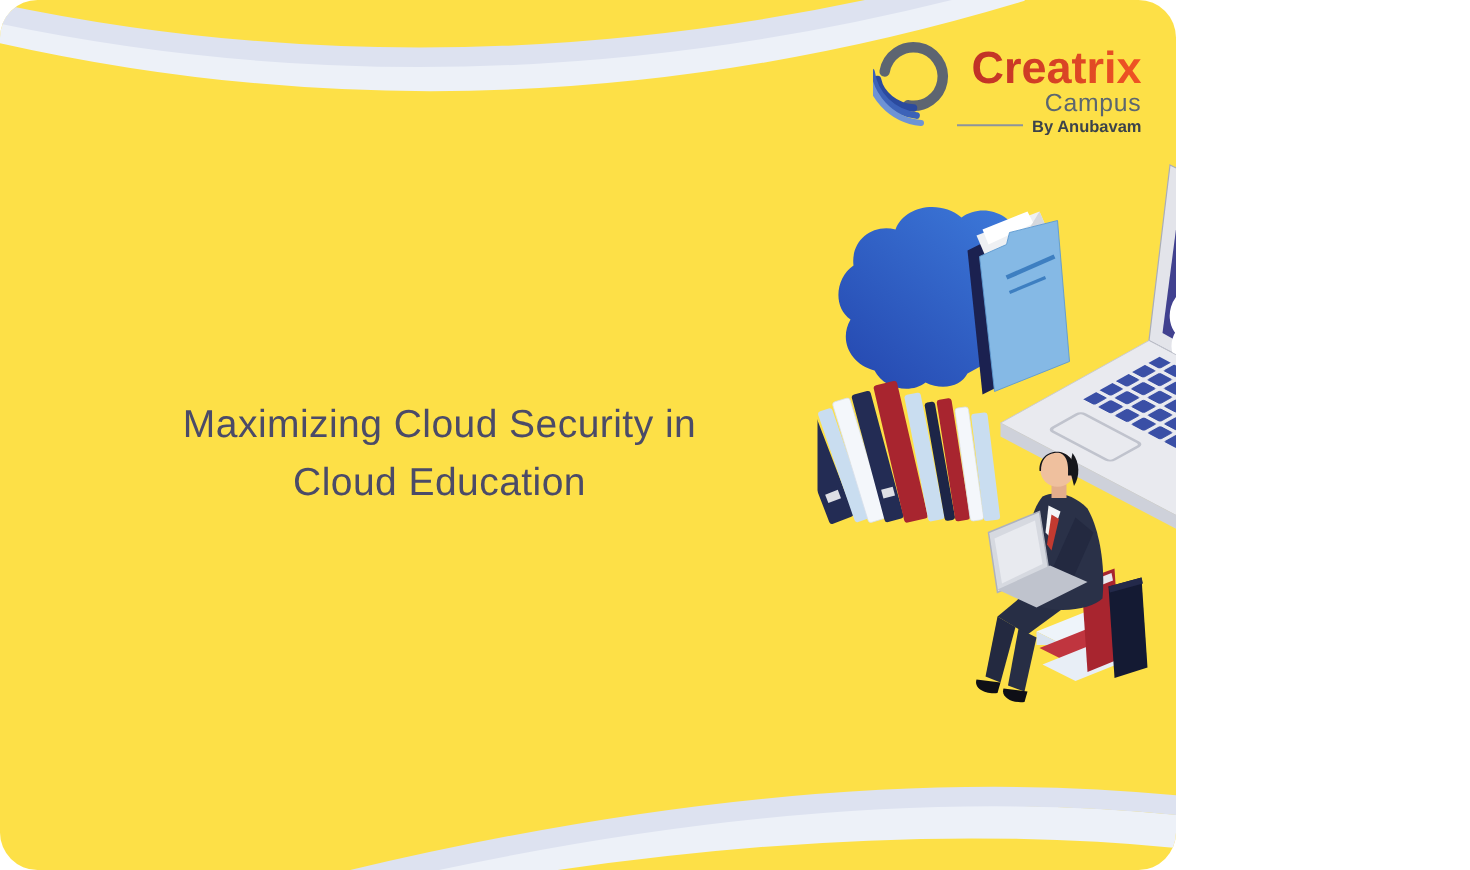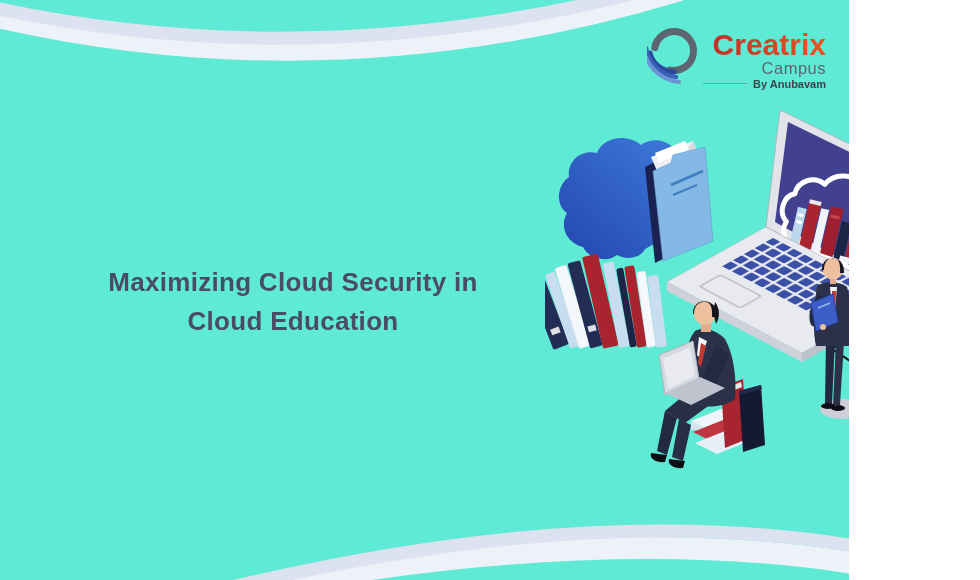--- a/index.html
+++ b/index.html
@@ -1,24 +1,24 @@
 <!DOCTYPE html>
 <html><head>
 <meta charset="utf-8">
 <style>
   html,body{margin:0;padding:0;background:#fff;}
   .banner{
-    position:relative; width:849px; height:580px; background:#5eead4;
-    overflow:hidden; font-family:"Liberation Sans", sans-serif;
+    position:relative; width:784px; height:580px; background:#fde047;
+    overflow:hidden; font-family:"Liberation Sans", sans-serif;border-radius:25px;
   }
   .decor{position:absolute; inset:0; pointer-events:none;}
   .logo{position:absolute; top:14px; right:20px; width:182px; height:76px;}
   .hero-title{
     position:absolute; left:40px; top:246px; width:506px;
-    text-align:center; color:#4b4b68; font-weight:700;
+    text-align:center; color:#4b4b68; font-weight:400;
     font-size:26px; line-height:39px; letter-spacing:.3px;
   }
   .illus{position:absolute; left:545px; top:105px; width:390px; height:380px;}
 </style>
 </head>
 <body>
 
 <div class="banner">
 
   <svg class="decor" width="980" height="580" viewBox="0 0 980 580">

